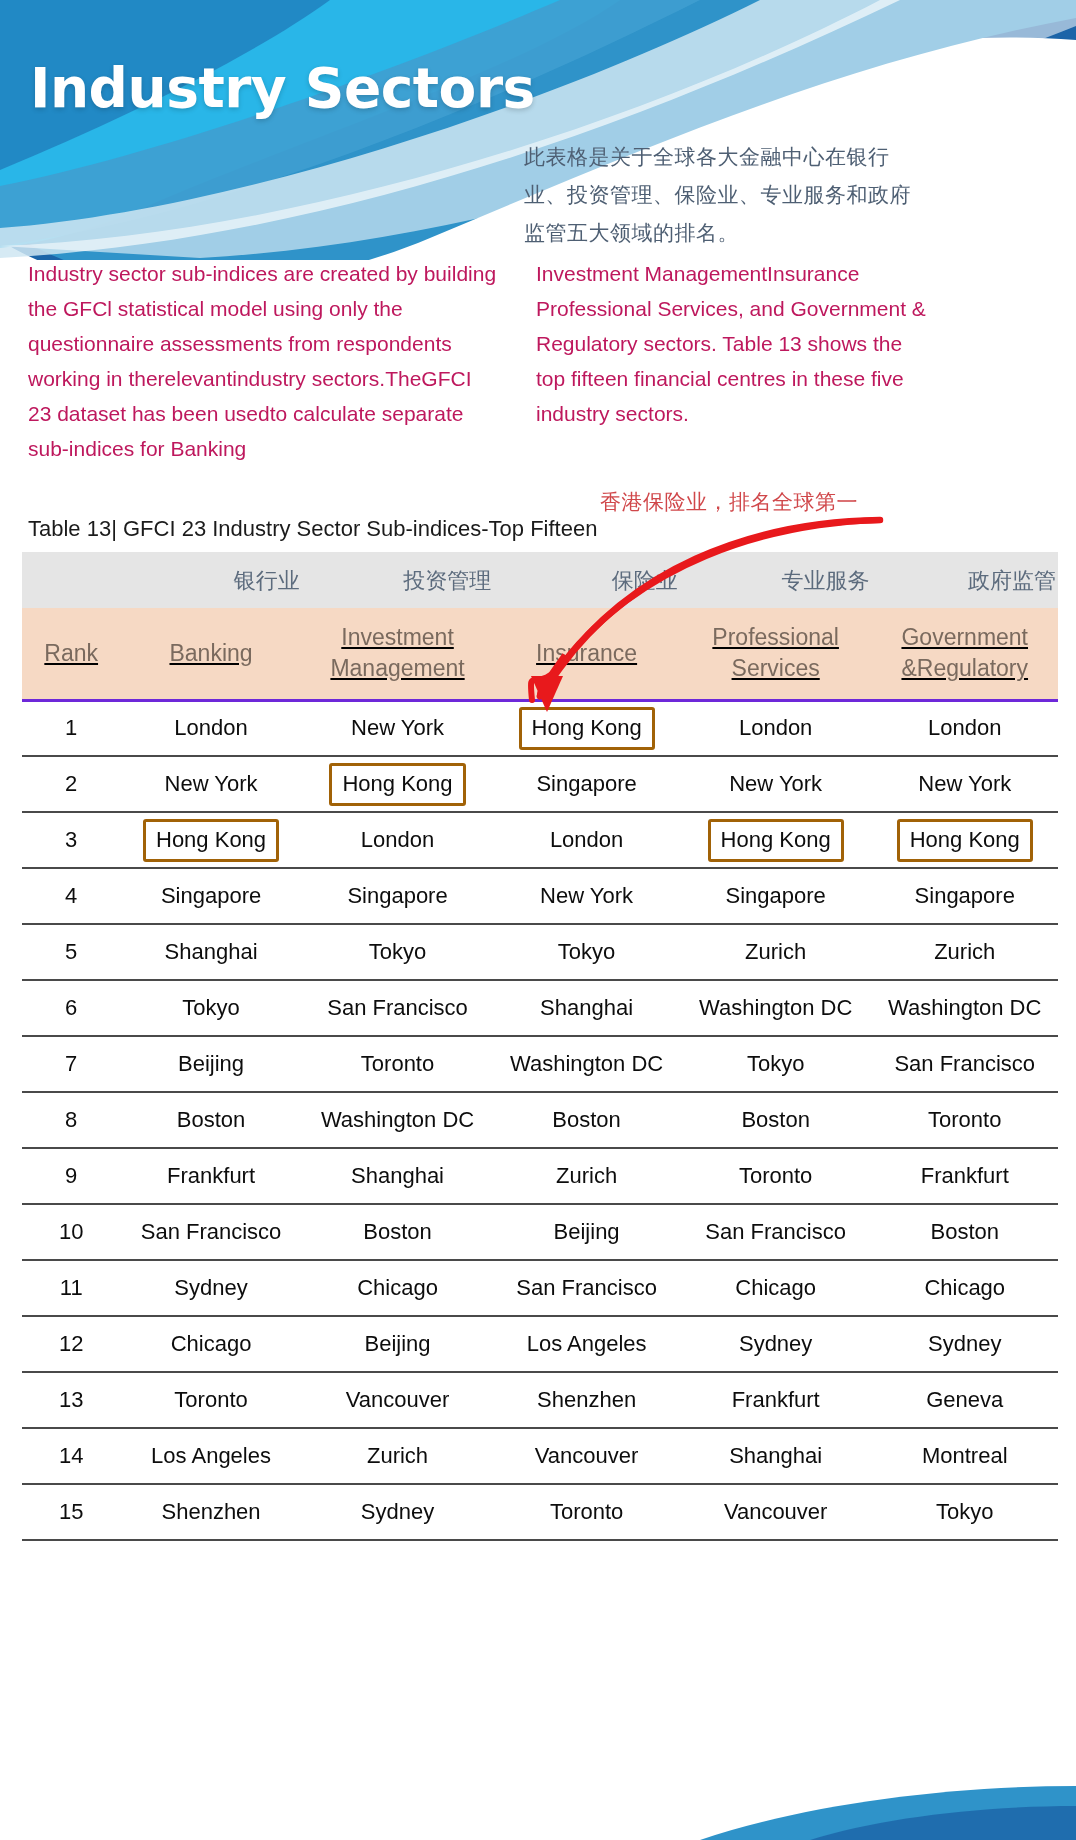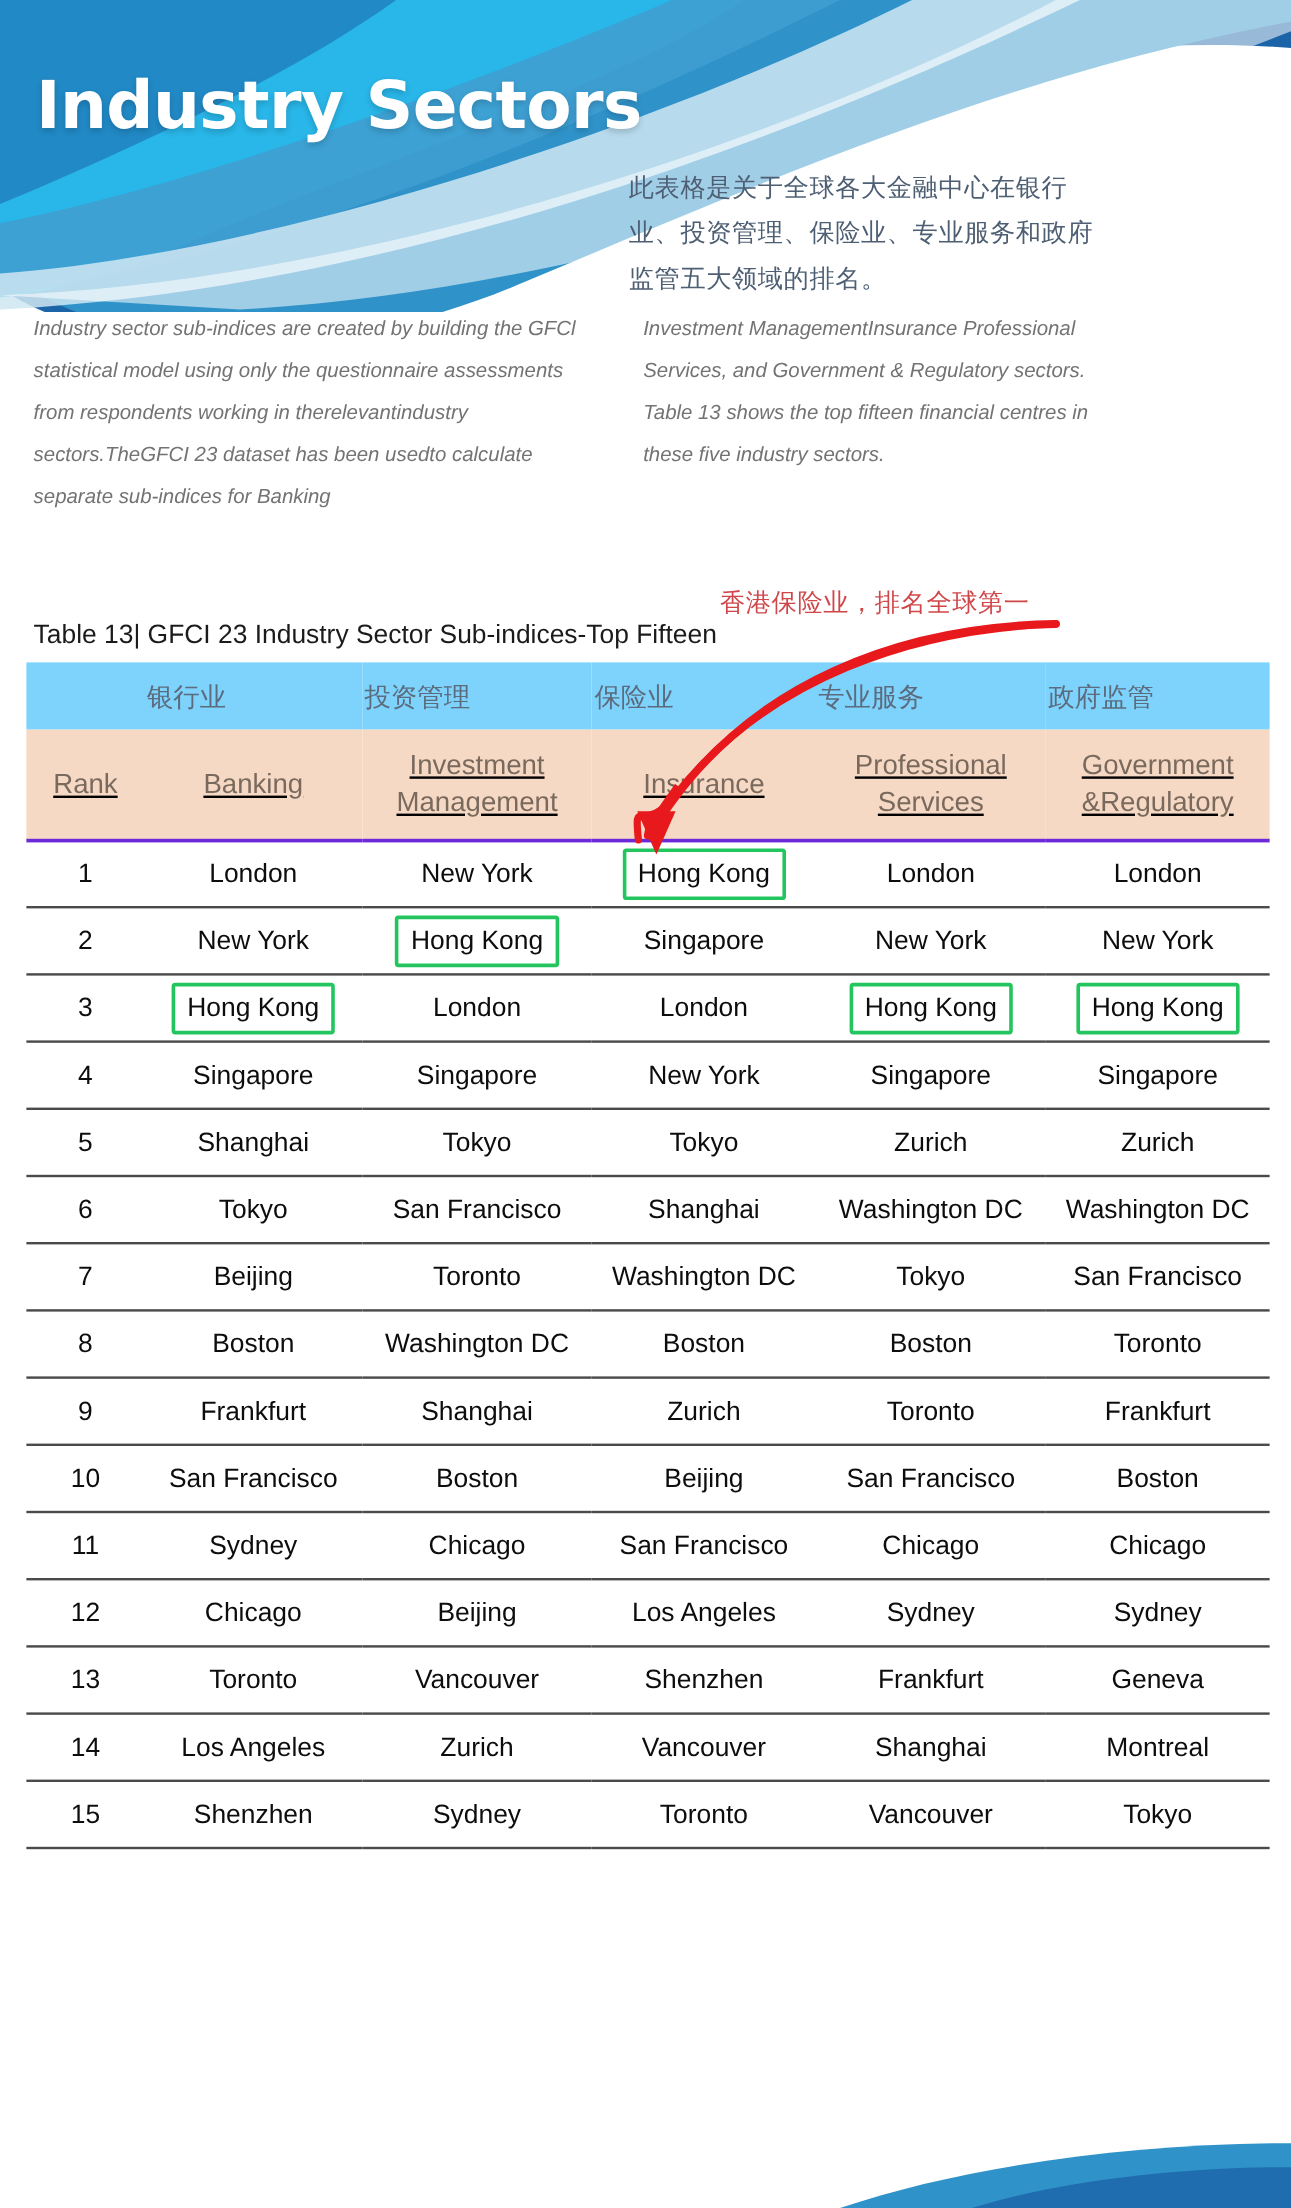--- a/index.html
+++ b/index.html
@@ -48,25 +48,24 @@
     font-size: 21px;
     line-height: 38px;
     color: #4e5f73;
     font-family: Liberation Sans, sans-serif;
     letter-spacing: 0.5px;
   }
 
   
   .para {
     position: absolute;
-    font-size: 17px;
+    font-size: 21px;
     line-height: 35px;
-    color: #737373;
+    color: #be185d;
     z-index: 6;
-    font-style: italic;
   }
   .para-left  { top: 256px; left: 28px;  width: 470px; }
   .para-right { top: 256px; left: 536px; width: 400px; }
 
   
   .table-caption {
     position: absolute;
     top: 496px;
     left: 28px;
     font-size: 22px;
@@ -108,27 +107,27 @@
   }
 
   table.gfci {
     width: 100%;
     border-collapse: collapse;
     table-layout: fixed;
   }
 
   
   tr.cn-row td {
-    text-align: left;
+    text-align: right;
     font-size: 22px;
     color: #5c6b7d;
     padding: 14px 2px 12px 2px;
     font-family: "DejaVu Sans", sans-serif;
     border: none;
-    background: #7dd3fc;
+    background: #e5e5e5;
   }
 
   
   tr.hdr-row td {
     background: #f6d9c4;
     color: #7a6a5e;
     text-align: center;
     font-size: 23px;
     line-height: 31px;
     height: 92px;
@@ -150,21 +149,21 @@
     padding: 4px 2px;
     position: relative;
   }
   tr.data-row:last-child td { border-bottom: 2.5px solid #4a4a4a; }
 
   td.rank-cell { font-size: 22px; }
 
   
   .hk-box {
     display: inline-block;
-    border: 3px solid #22c55e;
+    border: 3px solid #a16207;
     border-radius: 3px;
     padding: 7px 10px 8px 10px;
     background: #ffffff;
     line-height: 1;
     font-size: 22px;
     color: #0d0d0d;
   }
 
   
   col.c-rank { width: 9.5%; }

